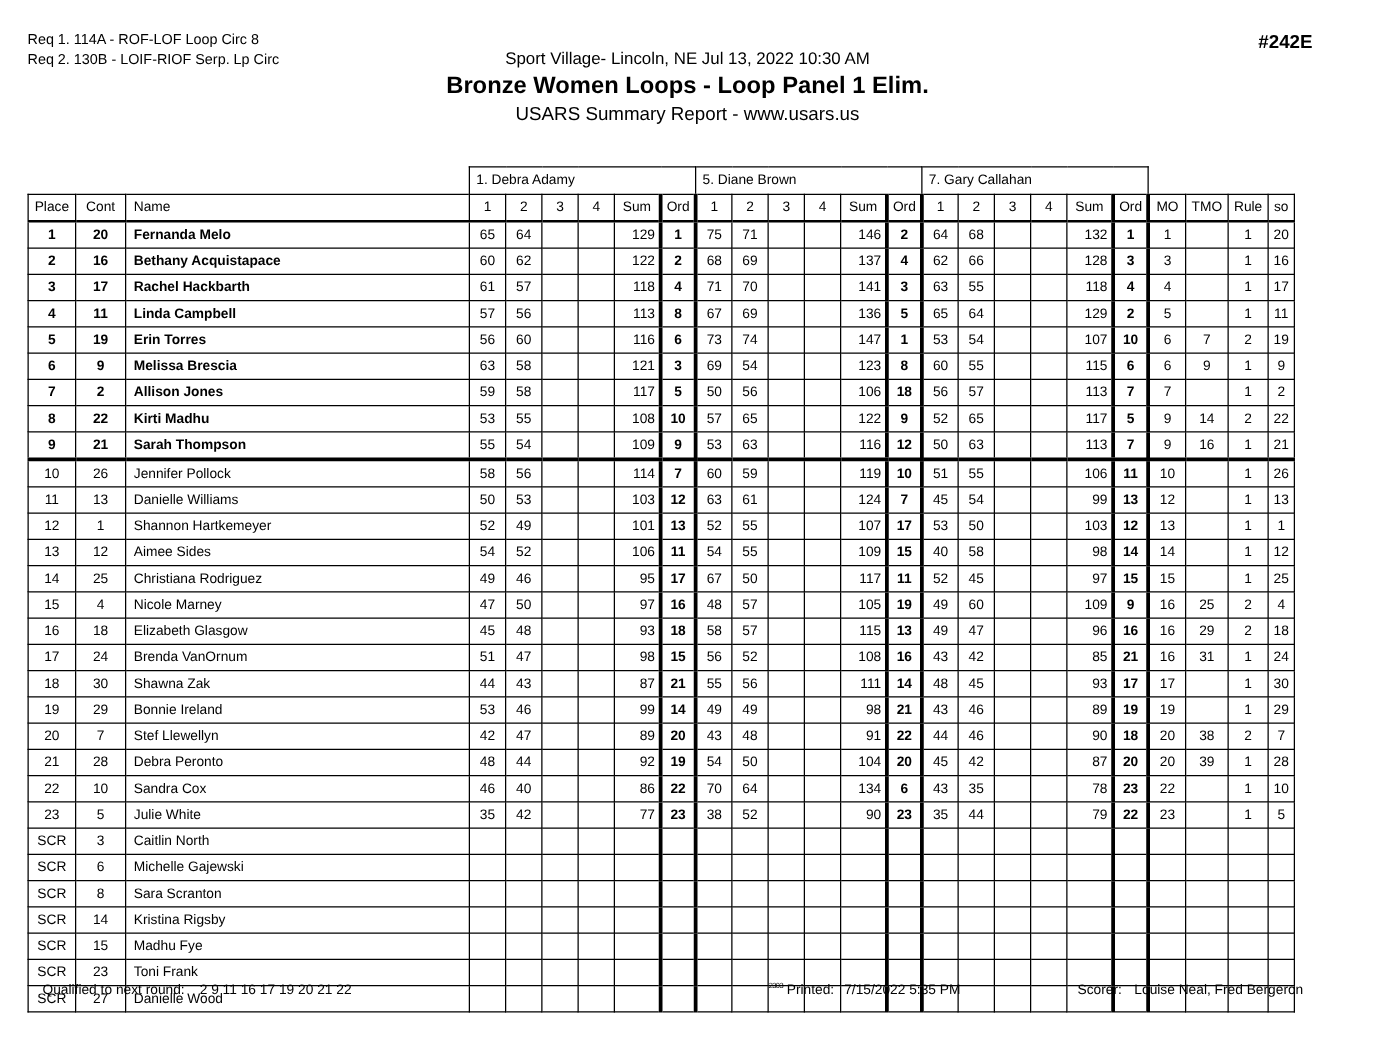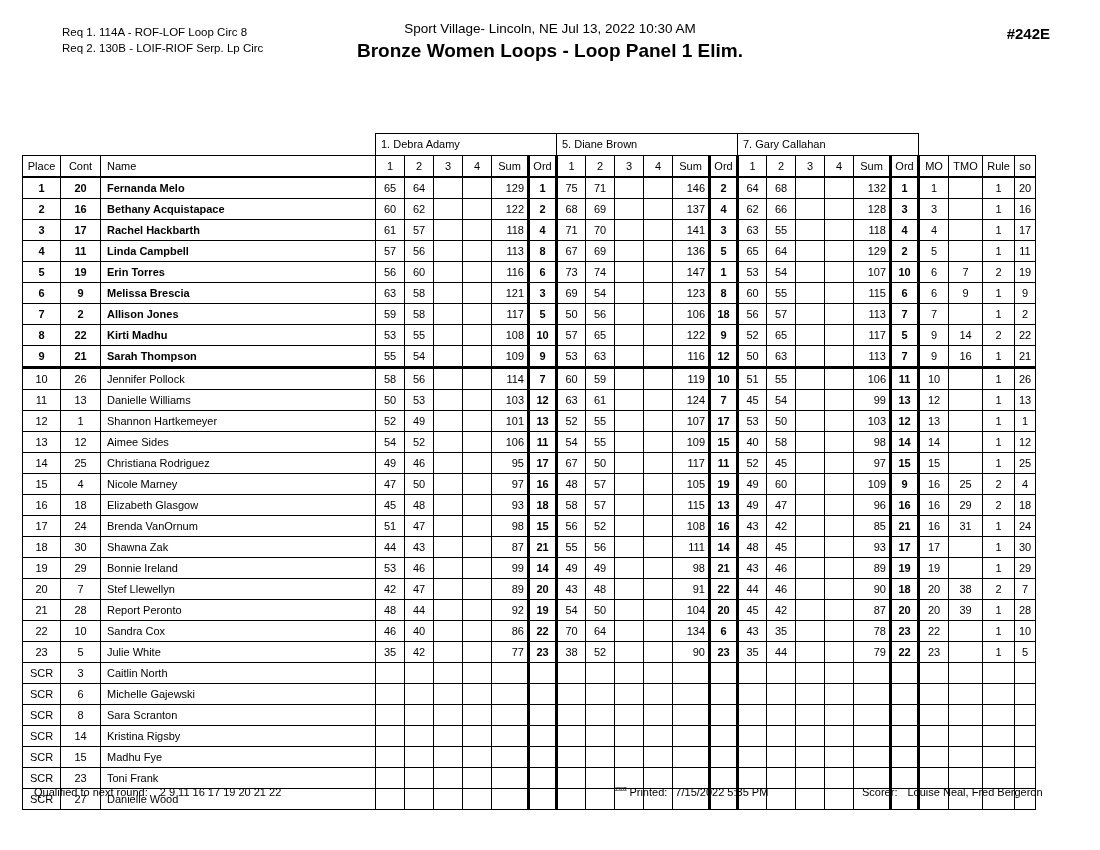--- a/index.html
+++ b/index.html
@@ -1,23 +1,23 @@
 <!DOCTYPE html>
 <html><head>
 <meta charset="utf-8">
 <style>
   html,body{margin:0;padding:0;}
   body{
     width:1100px;height:850px;background:#ffffff;color:#000;
     font-family:"Liberation Sans",sans-serif;position:relative;overflow:hidden;
   }
-  .req{position:absolute;left:22px;top:24px;font-size:11.5px;line-height:16px;white-space:nowrap;margin-left:40px;}
+  .req{position:absolute;left:22px;top:24px;font-size:11.5px;line-height:16px;white-space:nowrap;}
   .titles{position:absolute;left:150px;right:150px;top:20px;text-align:center;}
   .t1{font-size:18px;font-weight:bold;}
-  .t2{font-size:13.5px;margin-top:1px;}
+  .t2{font-size:13.5px;margin-top:19px;}
   .t3{font-size:19px;font-weight:bold;margin-top:4px;text-align:center;}
   .t4{font-size:15px;margin-top:3px;}
   .evnum{position:absolute;right:50px;top:25px;font-size:15px;font-weight:bold;}
 
   table{position:absolute;left:22px;top:133px;border-collapse:collapse;table-layout:fixed;}
   td,th{
     border:1px solid #000;font-size:11px;font-weight:normal;padding:0;
     height:20px;line-height:20px;white-space:nowrap;overflow:hidden;
   }
   thead tr.jr td{height:21px;line-height:21px;}
@@ -45,20 +45,21 @@
 <body>
 
 <div class="req">
   <div>Req  1.  114A - ROF-LOF Loop Circ 8</div>
   <div>Req  2.  130B - LOIF-RIOF Serp. Lp Circ</div>
 </div>
 
 <div class="titles">
   <div class="t2">Sport Village- Lincoln, NE  Jul 13, 2022  10:30 AM</div>
   <div class="t3">Bronze Women Loops - Loop Panel 1 Elim.</div>
+  <div class="t4">USARS Summary Report - www.usars.us</div>
 </div>
 
 <div class="evnum">#242E</div>
 
 <table id="results-table">
   <colgroup id="colgrp">
       <col style="width: 38px;">
       <col style="width: 40px;">
       <col style="width: 275px;">
       <col style="width: 29px;">
@@ -657,21 +658,21 @@
         <td class="sum">90</td>
         <td class="ordcol ord">18</td>
         <td class="c">20</td>
         <td class="c">38</td>
         <td class="c">2</td>
         <td class="c">7</td>
       </tr>
       <tr>
         <td class="c">21</td>
         <td class="c">28</td>
-        <td class="name">Report Peronto</td>
+        <td class="name">Debra Peronto</td>
         <td class="c">48</td>
         <td class="c">44</td>
         <td class="c"></td>
         <td class="c"></td>
         <td class="sum">92</td>
         <td class="ordcol ord">19</td>
         <td class="c">54</td>
         <td class="c">50</td>
         <td class="c"></td>
         <td class="c"></td>

